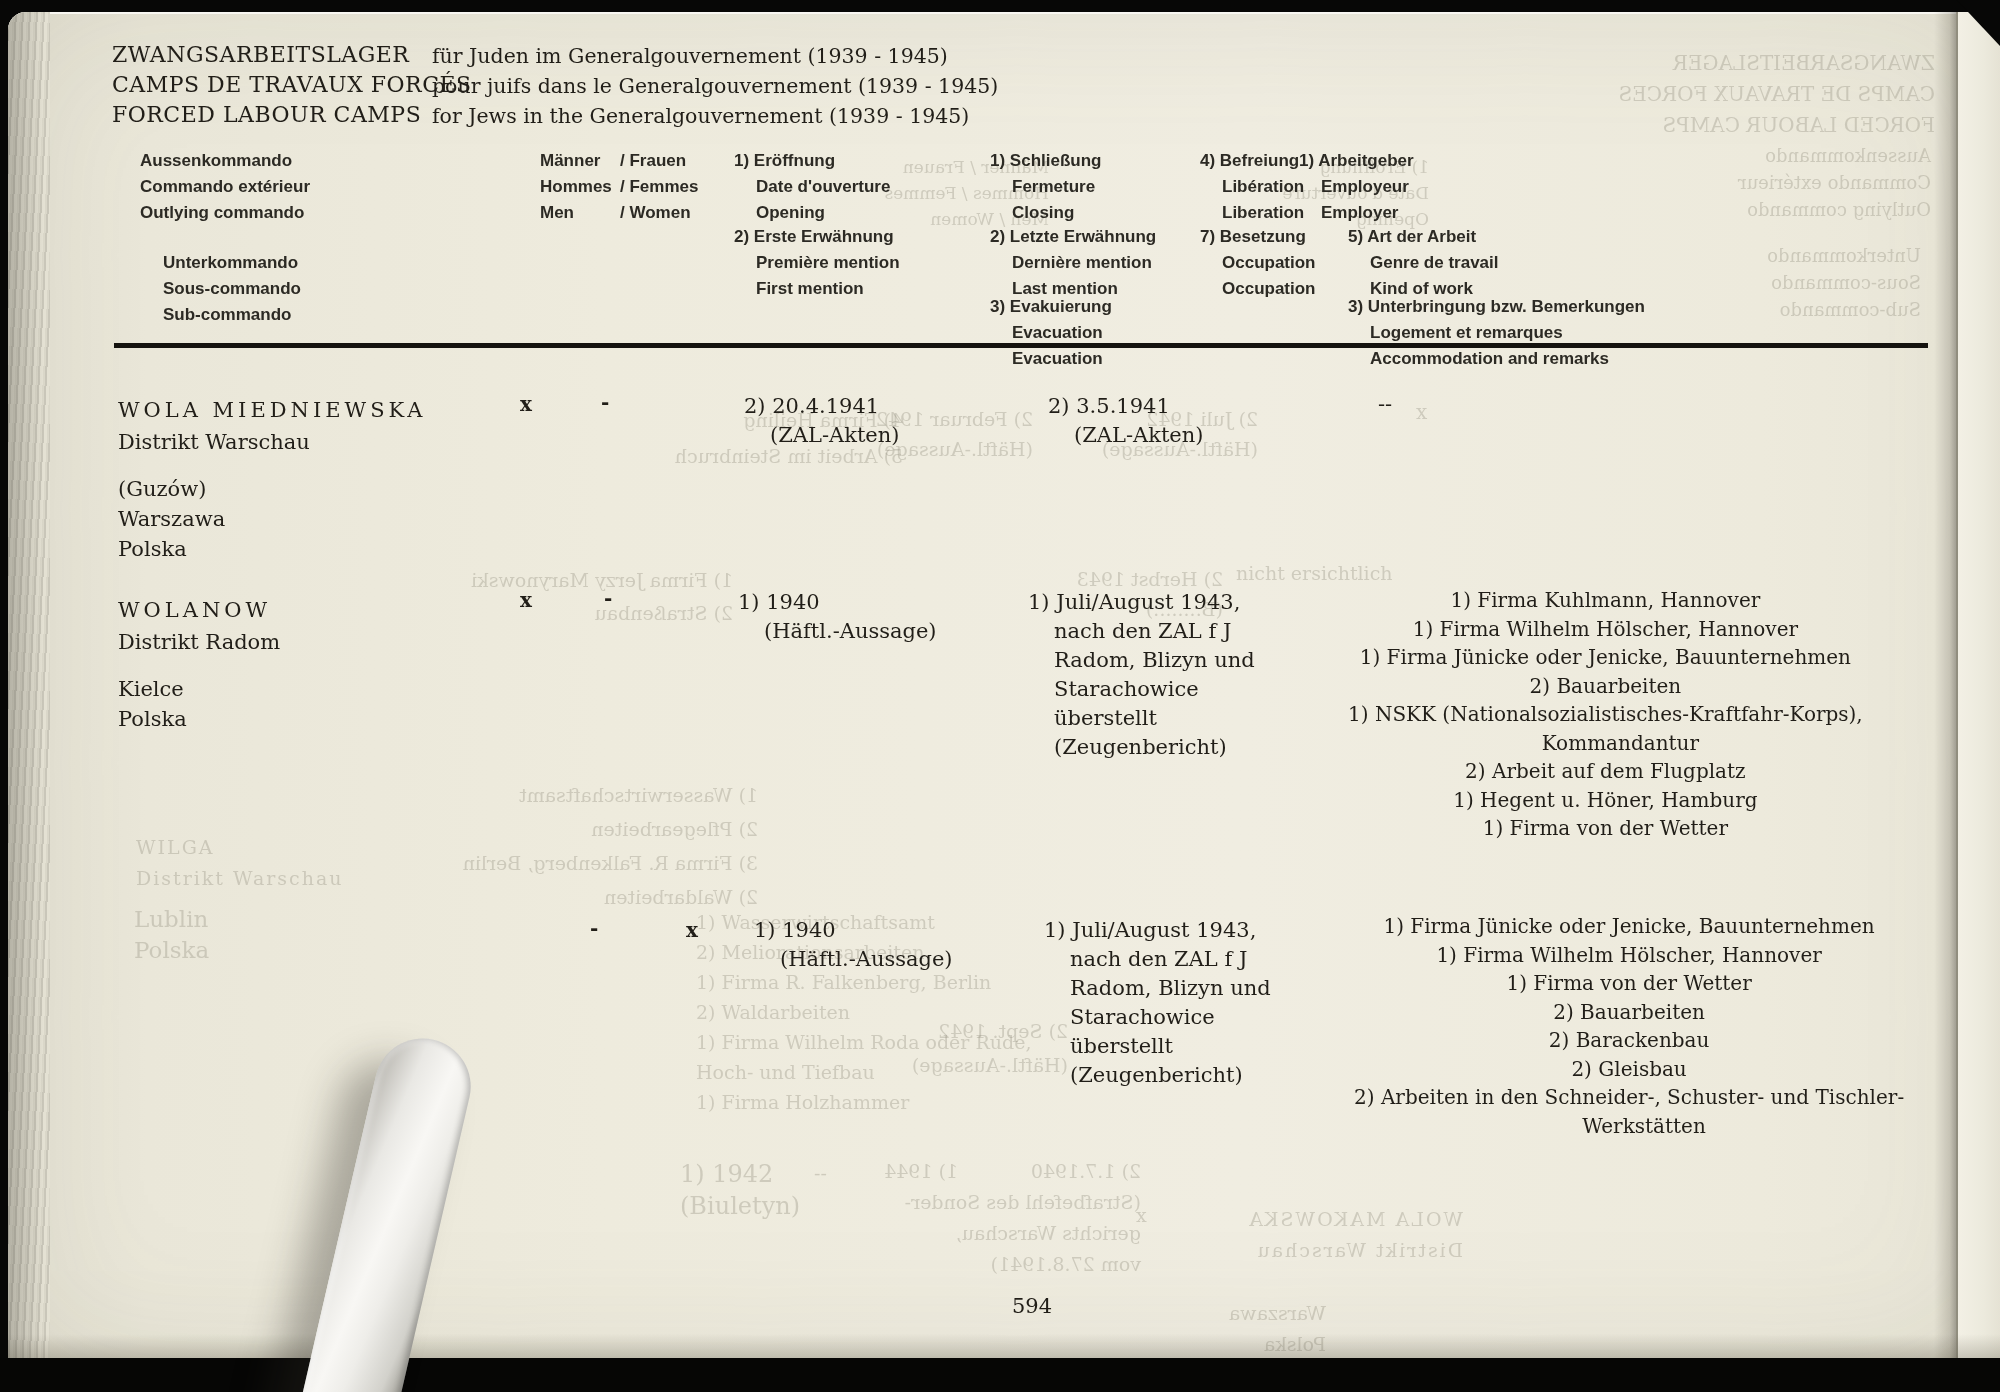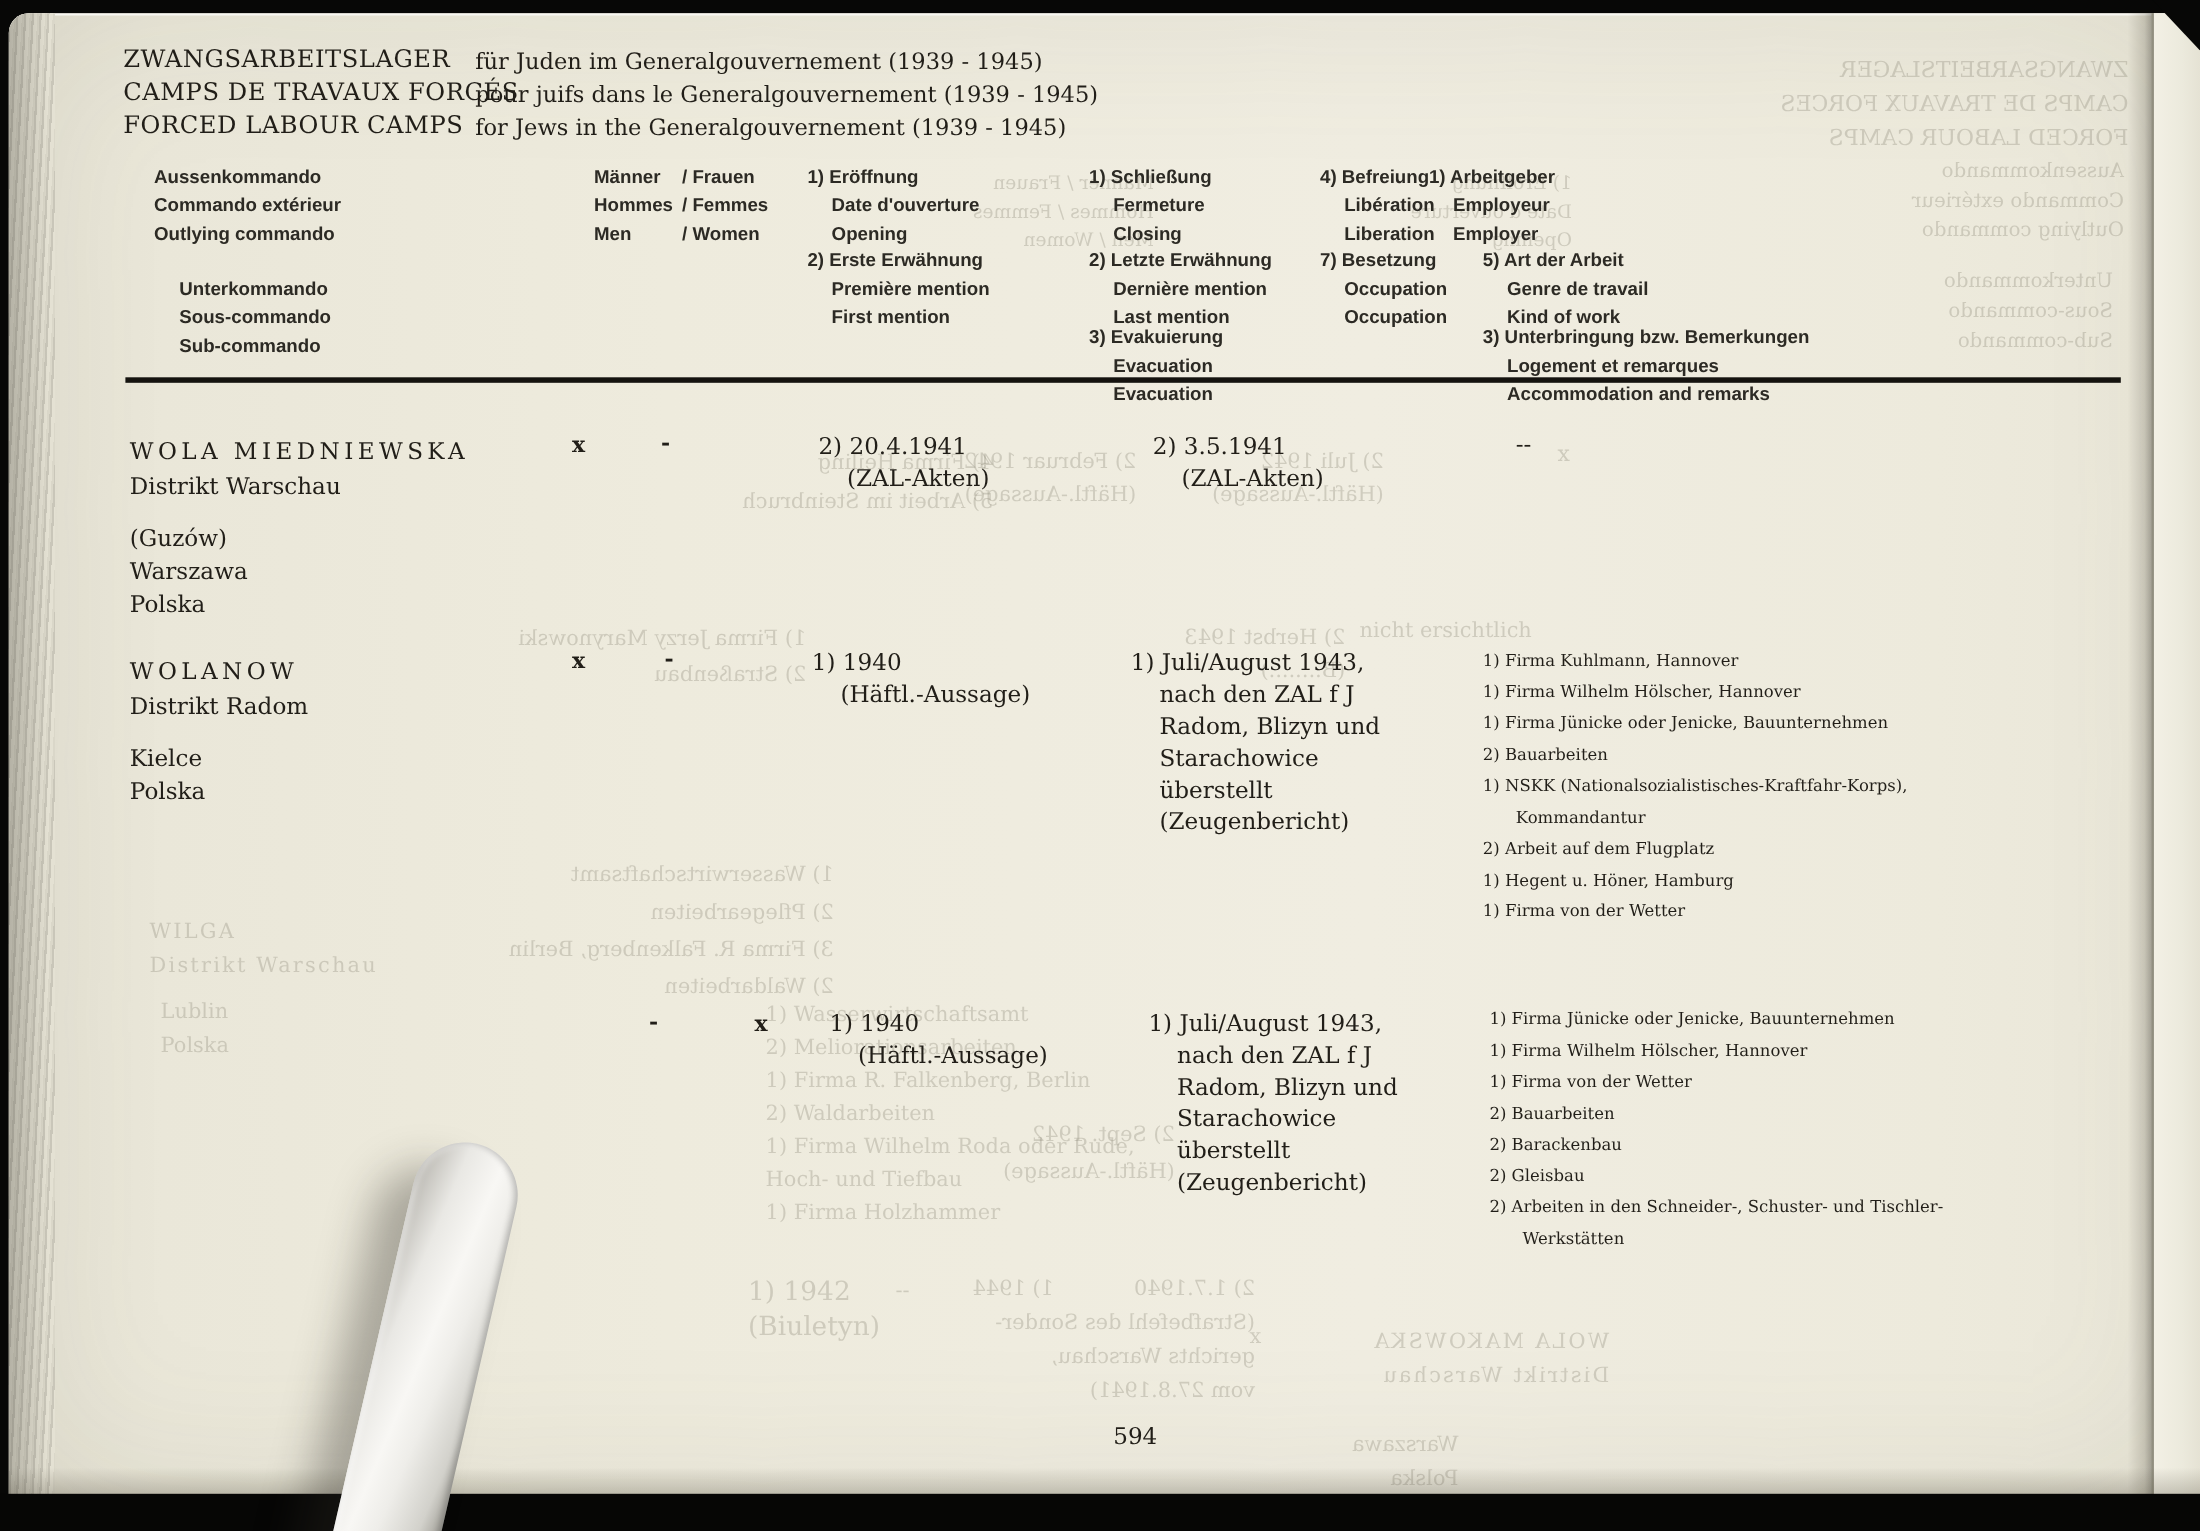--- a/index.html
+++ b/index.html
@@ -34,21 +34,21 @@
   .lh30{line-height:30px;}
   .camp-name{font-size:21px;line-height:29px;letter-spacing:4px;}
   .title{font-size:22px;line-height:30px;letter-spacing:.5px;}
   .scope{font-size:20.5px;line-height:30px;}
   .colhead{font-family:"Liberation Sans",sans-serif;font-weight:700;font-size:17px;line-height:26px;color:#2c2a24;}
   .hang22{padding-left:22px;text-indent:-22px;}
   .hang26{padding-left:26px;text-indent:-26px;}
   .mark{font-size:20px;font-weight:bold;}
   .rule{position:absolute;left:114px;top:343px;width:1814px;height:5px;background:#15130f;z-index:4;}
   .employers{position:absolute;z-index:4;}
-  .employers .hang30{font-size:15px;line-height:28.5px;padding-left:30px;text-indent:-30px;white-space:pre-line;}
+  .employers .hang30{font-size:20px;line-height:28.5px;padding-left:30px;text-indent:-30px;white-space:pre-line;text-align:center;}
   .pagenum{font-size:21px;}
   
   .ghost{position:absolute;z-index:2;color:#8e8a7a;opacity:.33;white-space:pre-line;
          filter:blur(.45px);font-family:"DejaVu Serif",serif;}
   .ghost.mir{transform:scaleX(-1);}
 </style>
 </head>
 <body>
 
 <div class="stage">
@@ -85,21 +85,21 @@
 2) Straßenbau</div>
         <div class="ghost mir" style="left: 1030px; top: 552px; width: 185px; font-size: 19px; line-height: 30px;">2) Herbst 1943
 (B........)</div>
         <div class="ghost" style="left: 1228px; top: 548px; width: 210px; font-size: 19px; line-height: 26px;">nicht ersichtlich</div>
         <div class="ghost mir" style="left: 440px; top: 766px; width: 310px; font-size: 19px; line-height: 34px;">1) Wasserwirtschaftsamt
 2) Pflegearbeiten
 3) Firma R. Falkenberg, Berlin
 2) Waldarbeiten</div>
         <div class="ghost" style="left: 128px; top: 820px; width: 250px; font-size: 19px; line-height: 31px; letter-spacing: 2px;">WILGA
 Distrikt Warschau</div>
-        <div class="ghost" style="left: 126px; top: 892px; width: 160px; font-size: 19px; line-height: 31px; margin-left: 12px;">Lublin
+        <div class="ghost" style="left: 126px; top: 892px; width: 160px; font-size: 23px; line-height: 31px;">Lublin
 Polska</div>
         <div class="ghost" style="left: 688px; top: 895px; width: 340px; font-size: 19px; line-height: 30px;">1) Wasserwirtschaftsamt
 2) Meliorationsarbeiten
 1) Firma R. Falkenberg, Berlin
 2) Waldarbeiten
 1) Firma Wilhelm Roda oder Rude,
 Hoch- und Tiefbau
 1) Firma Holzhammer</div>
         <div class="ghost mir" style="left: 855px; top: 1002px; width: 205px; font-size: 19px; line-height: 34px;">2) Sept. 1942
 (Häftl.-Aussage)</div>

